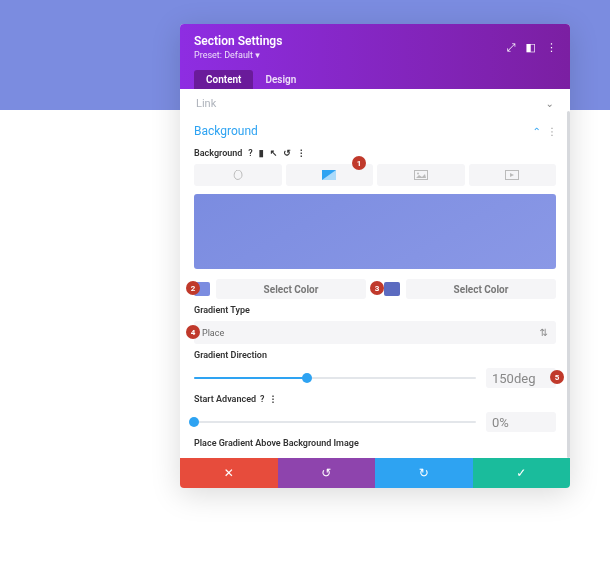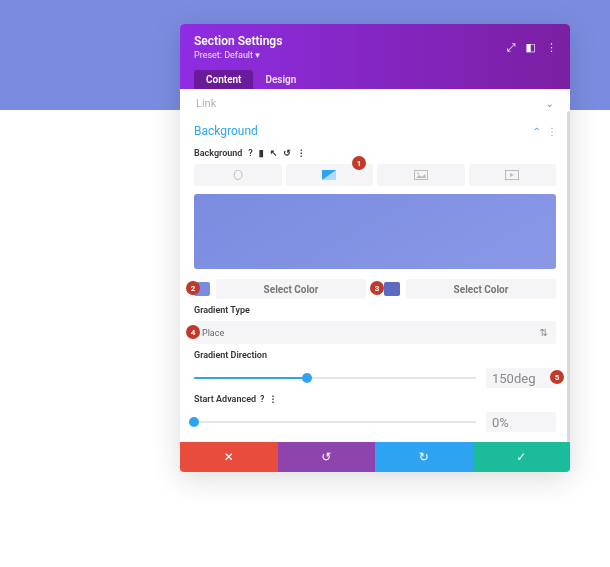--- a/index.html
+++ b/index.html
@@ -165,20 +165,21 @@
     </div>
     <div class="slider-row">
       <div class="track">
         <div class="fill" style="width:0%"></div>
         <div class="thumb" style="left:0%"></div>
       </div>
       <input class="valbox" value="0%" style="">
     </div>
 
 
+    <div class="field-lbl">Place Gradient Above Background Image</div>
 
   </div>
 
   <div class="footer">
     <div class="fbtn red">✕</div>
     <div class="fbtn purple">↺</div>
     <div class="fbtn blue">↻</div>
     <div class="fbtn green">✓</div>
   </div>
 

